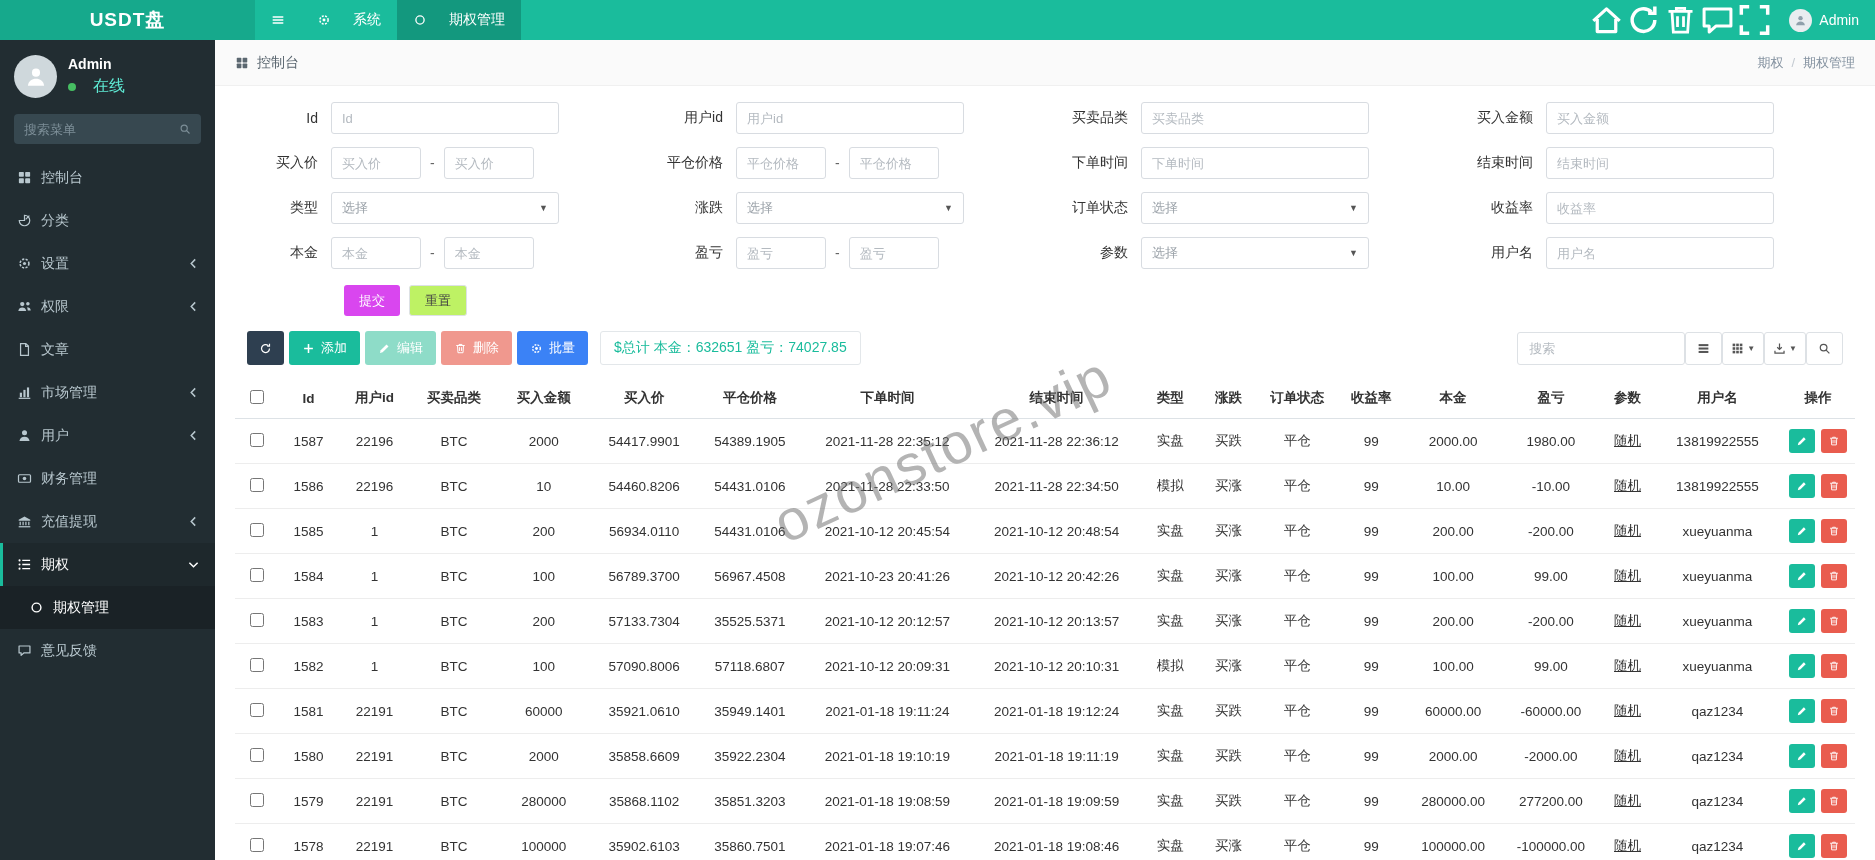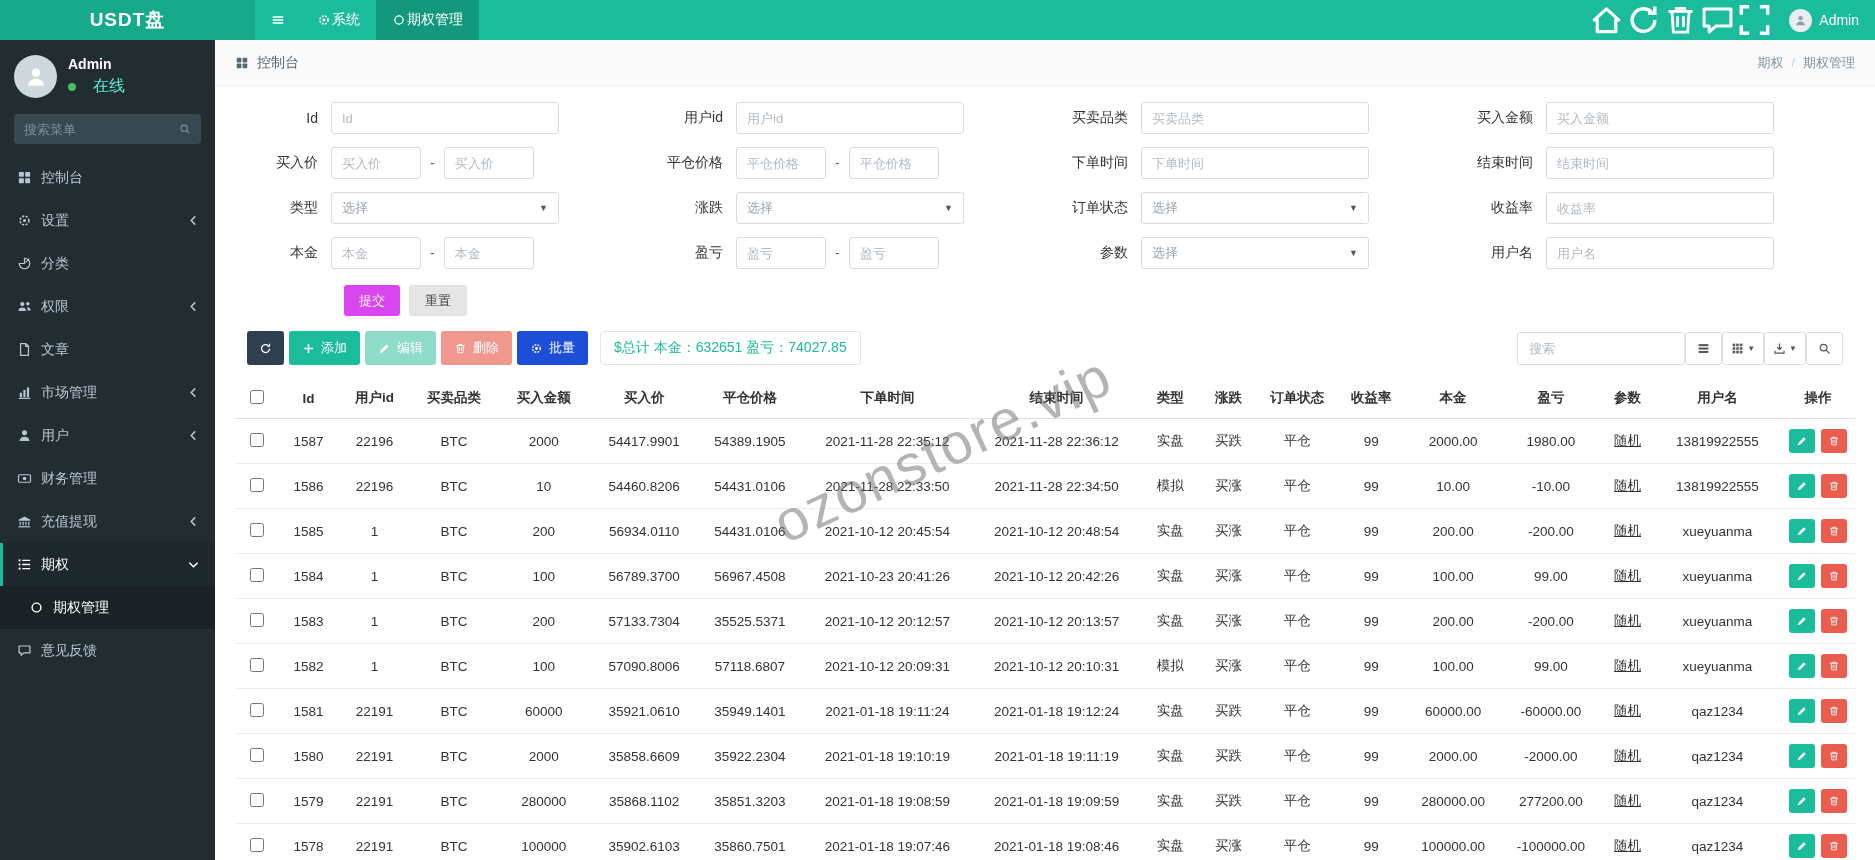--- a/index.html
+++ b/index.html
@@ -5,21 +5,21 @@
 *{box-sizing:border-box;margin:0;padding:0}
 html,body{width:1875px;height:860px;overflow:hidden}
 body{font-family:"Liberation Sans","DejaVu Sans",sans-serif;font-size:14px;color:#333;background:#fff}
 button,input{font-family:inherit}
 [data-icon]{display:inline-flex;width:14px;height:14px;flex:none}
 [data-icon] svg{width:100%;height:100%}
 
 
 .topbar{height:40px;background:#1abc9c;display:flex;align-items:stretch;color:#fff}
 .logo{width:255px;background:#16a98c;display:flex;align-items:center;justify-content:center;font-size:19px;font-weight:bold;letter-spacing:1px}
-.tb-item{display:flex;align-items:center;gap:1px;padding:0 16px;font-size:14px;cursor:pointer}
+.tb-item{display:flex;align-items:center;gap:22px;padding:0 16px;font-size:14px;cursor:pointer}
 .tb-item.active{background:#13987e}
 .tb-right{margin-left:auto;display:flex;align-items:center}
 .tb-ico{width:37px;height:40px;display:flex;align-items:center;justify-content:center;cursor:pointer}
 .tb-admin{display:flex;align-items:center;gap:7px;padding:0 16px;cursor:pointer}
 .avatar-sm{width:23px;height:23px;border-radius:50%;background:#e9edf0;display:flex;align-items:center;justify-content:center;color:#8fa0ab}
 .avatar-sm [data-icon]{width:13px;height:13px}
 
 
 .layout{display:flex;height:820px}
 .sidebar{width:215px;background:#222d32;flex:none;display:flex;flex-direction:column}
@@ -55,31 +55,31 @@
 .f-label{width:96px;flex:none;text-align:right;padding-right:13px;font-size:14px;color:#333}
 .inp{height:32px;border:1px solid #d8dce1;border-radius:3px;padding:0 10px;font-size:13px;color:#333;outline:none;width:228px;background:#fff}
 .inp::placeholder{color:#b4bac0}
 .inp.small{width:90px}
 .dash{margin:0 9px;color:#666}
 .sel{width:228px;height:32px;border:1px solid #d8dce1;border-radius:3px;background:#fff;display:flex;align-items:center;padding:0 10px;font-size:13px;color:#9aa1a8;cursor:pointer}
 .sel .caret{margin-left:auto;font-size:9px;color:#555}
 .filter-actions{margin:16px 0 2px 109px;display:flex;gap:9px}
 .btn{height:31px;padding:0 15px;border:0;border-radius:3px;font-size:13px;cursor:pointer}
 .btn-submit{background:#d946ef;color:#fff}
-.btn-reset{background:#e5e5e5;border:1px solid #dde1e5;color:#444}
+.btn-reset{background:#bef264;border:1px solid #dde1e5;color:#444}
 
 
 .toolbar{display:flex;align-items:center;margin:15px 12px 0;gap:5px}
 .tb-btn{height:34px;border:0;border-radius:3px;color:#fff;font-size:13px;display:inline-flex;align-items:center;gap:6px;padding:0 13px;cursor:pointer}
 .tb-btn [data-icon]{width:13px;height:13px}
 .tb-refresh{background:#2e3f50;padding:0 12px}
 .tb-add{background:#1abc9c}
 .tb-edit{background:#8edcc8}
 .tb-del{background:#f0988e}
-.tb-batch{background:#1d4ed8}
+.tb-batch{background:#3b82f6}
 .summary{height:34px;margin-left:7px;border:1px solid #e3e7ea;border-radius:3px;display:flex;align-items:center;padding:0 13px;color:#1abc9c;font-size:14px;background:#fff}
 .tb-right-controls{margin-left:auto;display:flex;align-items:center;}
 .search-inp{width:168px;height:33px;border:1px solid #dde1e5;border-radius:3px;padding:0 11px;font-size:13px;outline:none}
 .search-inp::placeholder{color:#b4bac0}
 .ic-btn{height:33px;min-width:37px;border:1px solid #dde1e5;background:#fff;border-radius:3px;color:#555;display:inline-flex;align-items:center;justify-content:center;gap:3px;cursor:pointer;padding:0 8px}
 .ic-btn [data-icon]{width:13px;height:13px}
 .ic-btn .caret{font-size:8px;color:#555}
 
 
 .tbl{width:100%;border-collapse:collapse;margin-top:13px;font-size:13.5px}
@@ -218,41 +218,41 @@
             <svg viewBox="0 0 16 16">
               <rect x="2" y="2" width="5.3" height="5.3" rx="0.8" fill="currentColor"></rect>
               <rect x="8.7" y="2" width="5.3" height="5.3" rx="0.8" fill="currentColor"></rect>
               <rect x="2" y="8.7" width="5.3" height="5.3" rx="0.8" fill="currentColor"></rect>
               <rect x="8.7" y="8.7" width="5.3" height="5.3" rx="0.8" fill="currentColor"></rect>
             </svg>
           </span>
           <span class="sb-label">控制台</span>
         </div>
         <div class="sb-item">
+          <span class="sb-ico" data-icon="pie">
+            <svg viewBox="0 0 16 16">
+              <path d="M8 8V2.4A5.6 5.6 0 1 1 2.4 8z" stroke="currentColor" stroke-width="1.3" fill="none"></path>
+              <path d="M9.2 6.8l4-4" stroke="currentColor" stroke-width="1.3"></path>
+            </svg>
+          </span>
+          <span class="sb-label">分类</span>
+        </div>
+        <div class="sb-item">
           <span class="sb-ico" data-icon="gear">
             <svg viewBox="0 0 16 16">
               <circle cx="8" cy="8" r="4.7" stroke="currentColor" stroke-width="1.7" stroke-dasharray="2.3 1.5" fill="none"></circle>
               <circle cx="8" cy="8" r="1.7" fill="currentColor"></circle>
             </svg>
           </span>
           <span class="sb-label">设置</span>
           <span class="sb-arrow" data-icon="chevron-left">
             <svg viewBox="0 0 16 16">
               <path d="M9.8 3.6L5.6 8l4.2 4.4" stroke="currentColor" stroke-width="1.6" fill="none"></path>
             </svg>
           </span>
-        </div>
-        <div class="sb-item">
-          <span class="sb-ico" data-icon="pie">
-            <svg viewBox="0 0 16 16">
-              <path d="M8 8V2.4A5.6 5.6 0 1 1 2.4 8z" stroke="currentColor" stroke-width="1.3" fill="none"></path>
-              <path d="M9.2 6.8l4-4" stroke="currentColor" stroke-width="1.3"></path>
-            </svg>
-          </span>
-          <span class="sb-label">分类</span>
         </div>
         <div class="sb-item">
           <span class="sb-ico" data-icon="users">
             <svg viewBox="0 0 16 16">
               <circle cx="5.6" cy="5.4" r="2.3" fill="currentColor"></circle>
               <path d="M1.4 12.8c.3-2.5 2-3.7 4.2-3.7s3.9 1.2 4.2 3.7z" fill="currentColor"></path>
               <circle cx="11.6" cy="5" r="1.9" fill="currentColor"></circle>
               <path d="M10.8 8.9c2.2 0 3.6 1.2 3.9 3.4h-3.2z" fill="currentColor"></path>
             </svg>
           </span>

